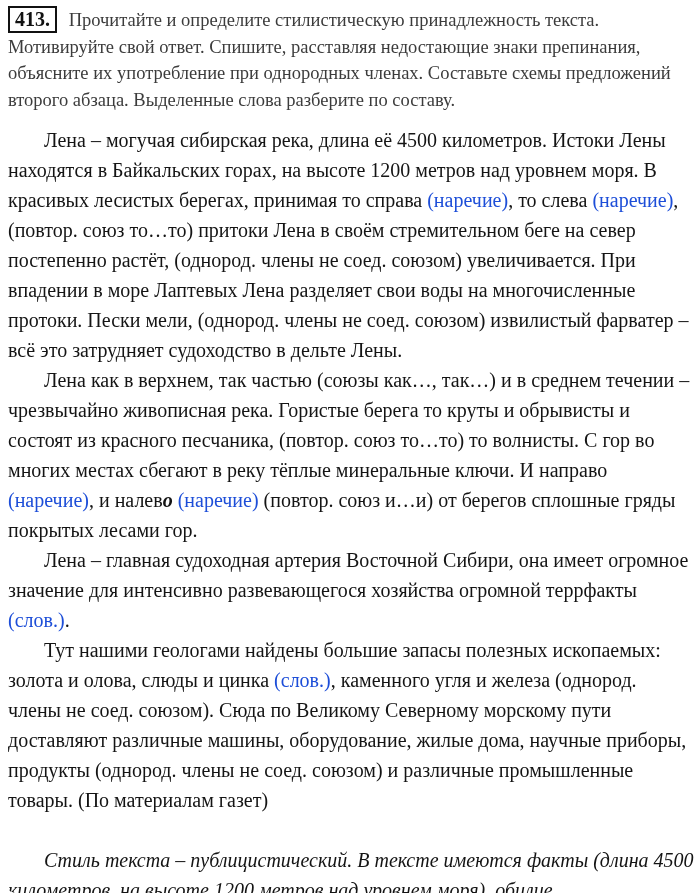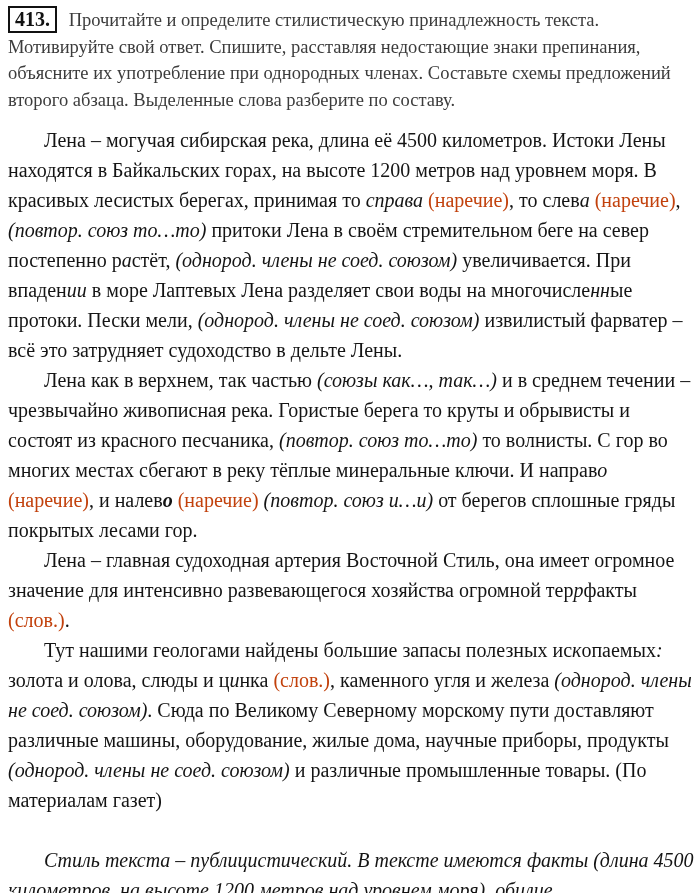--- a/index.html
+++ b/index.html
@@ -10,38 +10,38 @@
     color:#141414;
     border-radius:18px;
   }
   .task-header{font-size:18.5px;line-height:26.5px;color:#3c3c3c;margin-bottom:12px;}
   .num-box{
     display:inline-block;border:2px solid #111;padding:0 5px;margin-right:7px;
     font-weight:bold;font-size:20px;line-height:23px;color:#111;
   }
   .para{font-size:20px;line-height:30px;text-indent:36px;}
   .s-n{font-style:normal;}
-  .s-i{font-style:italic;}
+  .s-i{}
   .s-b{font-weight:normal;}
   .s-bi{font-weight:bold;font-style:italic;}
-  .s-g{color:#c2410c;}
+  .s-g{color:#1d4ed8;}
   #solution{margin-top:30px;}
   .sol-para{font-size:20px;line-height:30px;font-style:italic;text-indent:36px;}
 </style>
 </head>
 <body>
 
 <div class="page">
   <div class="task-header">
     <span class="num-box">413.</span>
     <span class="task-text">Прочитайте и определите стилистическую принадлежность текста. Мотивируйте свой ответ. Спишите, расставляя недостающие знаки препинания, объясните их употребление при однородных членах. Составьте схемы предложений второго абзаца. Выделенные слова разберите по составу.</span>
   </div>
   <div id="exercise">
       <div class="para"><span class="s-n">Лена – могучая сибирская река, длина её 4500 километров. Истоки Лены находятся в Байкальских горах, на высоте 1200 метров над уровнем моря. В красивых лесистых берегах, принимая то </span><span class="s-i">справа</span><span class="s-n"> </span><span class="s-g">(наречие)</span><span class="s-n">, то слев</span><span class="s-i">а</span><span class="s-n"> </span><span class="s-g">(наречие)</span><span class="s-n">, </span><span class="s-i">(повтор. союз то…то)</span><span class="s-n"> притоки Лена в своём стремительном беге на север постепенно р</span><span class="s-i">а</span><span class="s-n">стёт, </span><span class="s-i">(однород. члены не соед. союзом)</span><span class="s-n"> увеличивается. При впаден</span><span class="s-i">ии</span><span class="s-n"> в море Лаптевых Лена разделяет свои воды на многочисле</span><span class="s-i">нн</span><span class="s-n">ые протоки. Пески мели, </span><span class="s-i">(однород. члены не соед. союзом)</span><span class="s-n"> извилистый фарватер – всё это затрудняет судоходство в дельте Лены.</span></div>
       <div class="para"><span class="s-n">Лена как в верхнем, так частью </span><span class="s-i">(союзы как…, так…)</span><span class="s-n"> и в среднем течении – чрезвычайно живописная река. Гористые берега то круты и обрывисты и состоят из красного </span><span class="s-b">песчаника,</span><span class="s-n"> </span><span class="s-i">(повтор. союз то…то)</span><span class="s-n"> то волнисты. С гор во многих местах сбегают в реку тёплые минеральные ключи. И направ</span><span class="s-i">о</span><span class="s-n"> </span><span class="s-g">(наречие)</span><span class="s-n">, и </span><span class="s-b">налев</span><span class="s-bi">о</span><span class="s-n"> </span><span class="s-g">(наречие)</span><span class="s-n"> </span><span class="s-i">(повтор. союз и…и)</span><span class="s-n"> от берегов сплошные гряды покрытых лесами гор.</span></div>
-      <div class="para"><span class="s-n">Лена – главная судоходная артерия Восточной Стиль, она имеет огромное значение для интенсивно развевающегося хозяйства огромной тер</span><span class="s-i">р</span><span class="s-n">факты </span><span class="s-g">(слов.)</span><span class="s-n">.</span></div>
+      <div class="para"><span class="s-n">Лена – главная судоходная артерия Восточной Сибири, она имеет огромное значение для интенсивно развевающегося хозяйства огромной тер</span><span class="s-i">р</span><span class="s-n">факты </span><span class="s-g">(слов.)</span><span class="s-n">.</span></div>
       <div class="para"><span class="s-n">Тут нашими геологами найдены большие запасы полезных ис</span><span class="s-i">к</span><span class="s-n">опаемых</span><span class="s-i">:</span><span class="s-n"> золота и олова, слюды и ц</span><span class="s-i">и</span><span class="s-n">нка </span><span class="s-g">(слов.)</span><span class="s-n">, каменного угля и железа </span><span class="s-i">(однород. члены не соед. союзом)</span><span class="s-n">. Сюда по Великому Северному морскому пути доставляют различные машины, оборудование, жилые дома, научные приборы, продукты </span><span class="s-i">(однород. члены не соед. союзом)</span><span class="s-n"> и различные промышленные товары. (По материалам газет)</span></div>
     </div>
   <div id="solution">
       <div class="sol-para"><span class="s-i">Стиль текста – публицистический. В тексте имеются факты (длина 4500 километров, на высоте 1200 метров над уровнем моря), обилие прилагательных, легкое и внятное изложение.</span></div>
     </div>
 
 </div>
 
 </body></html>

